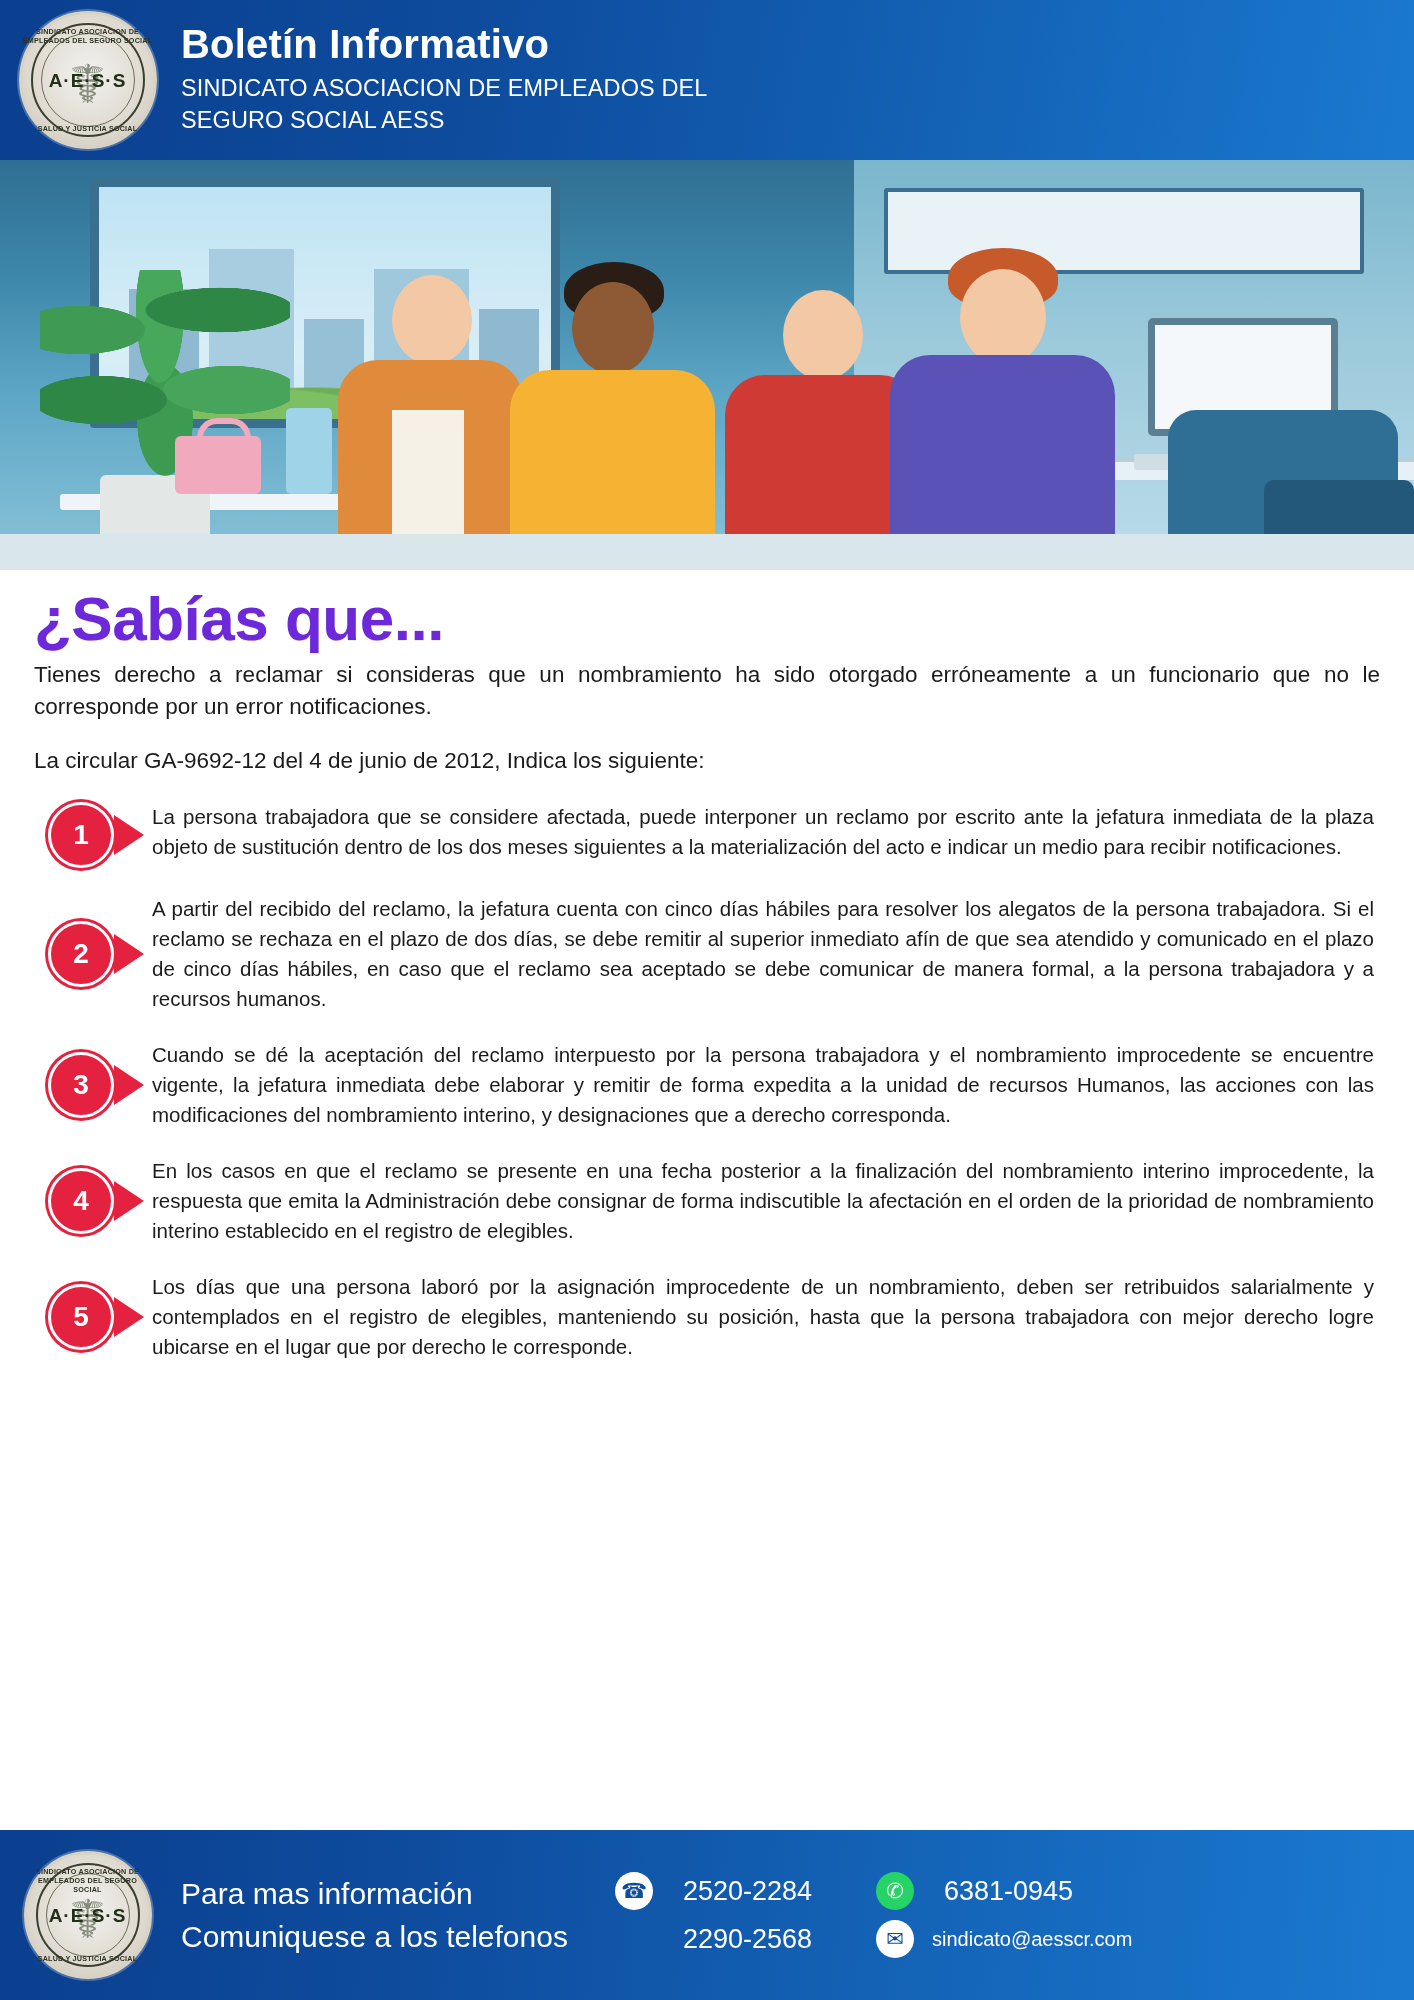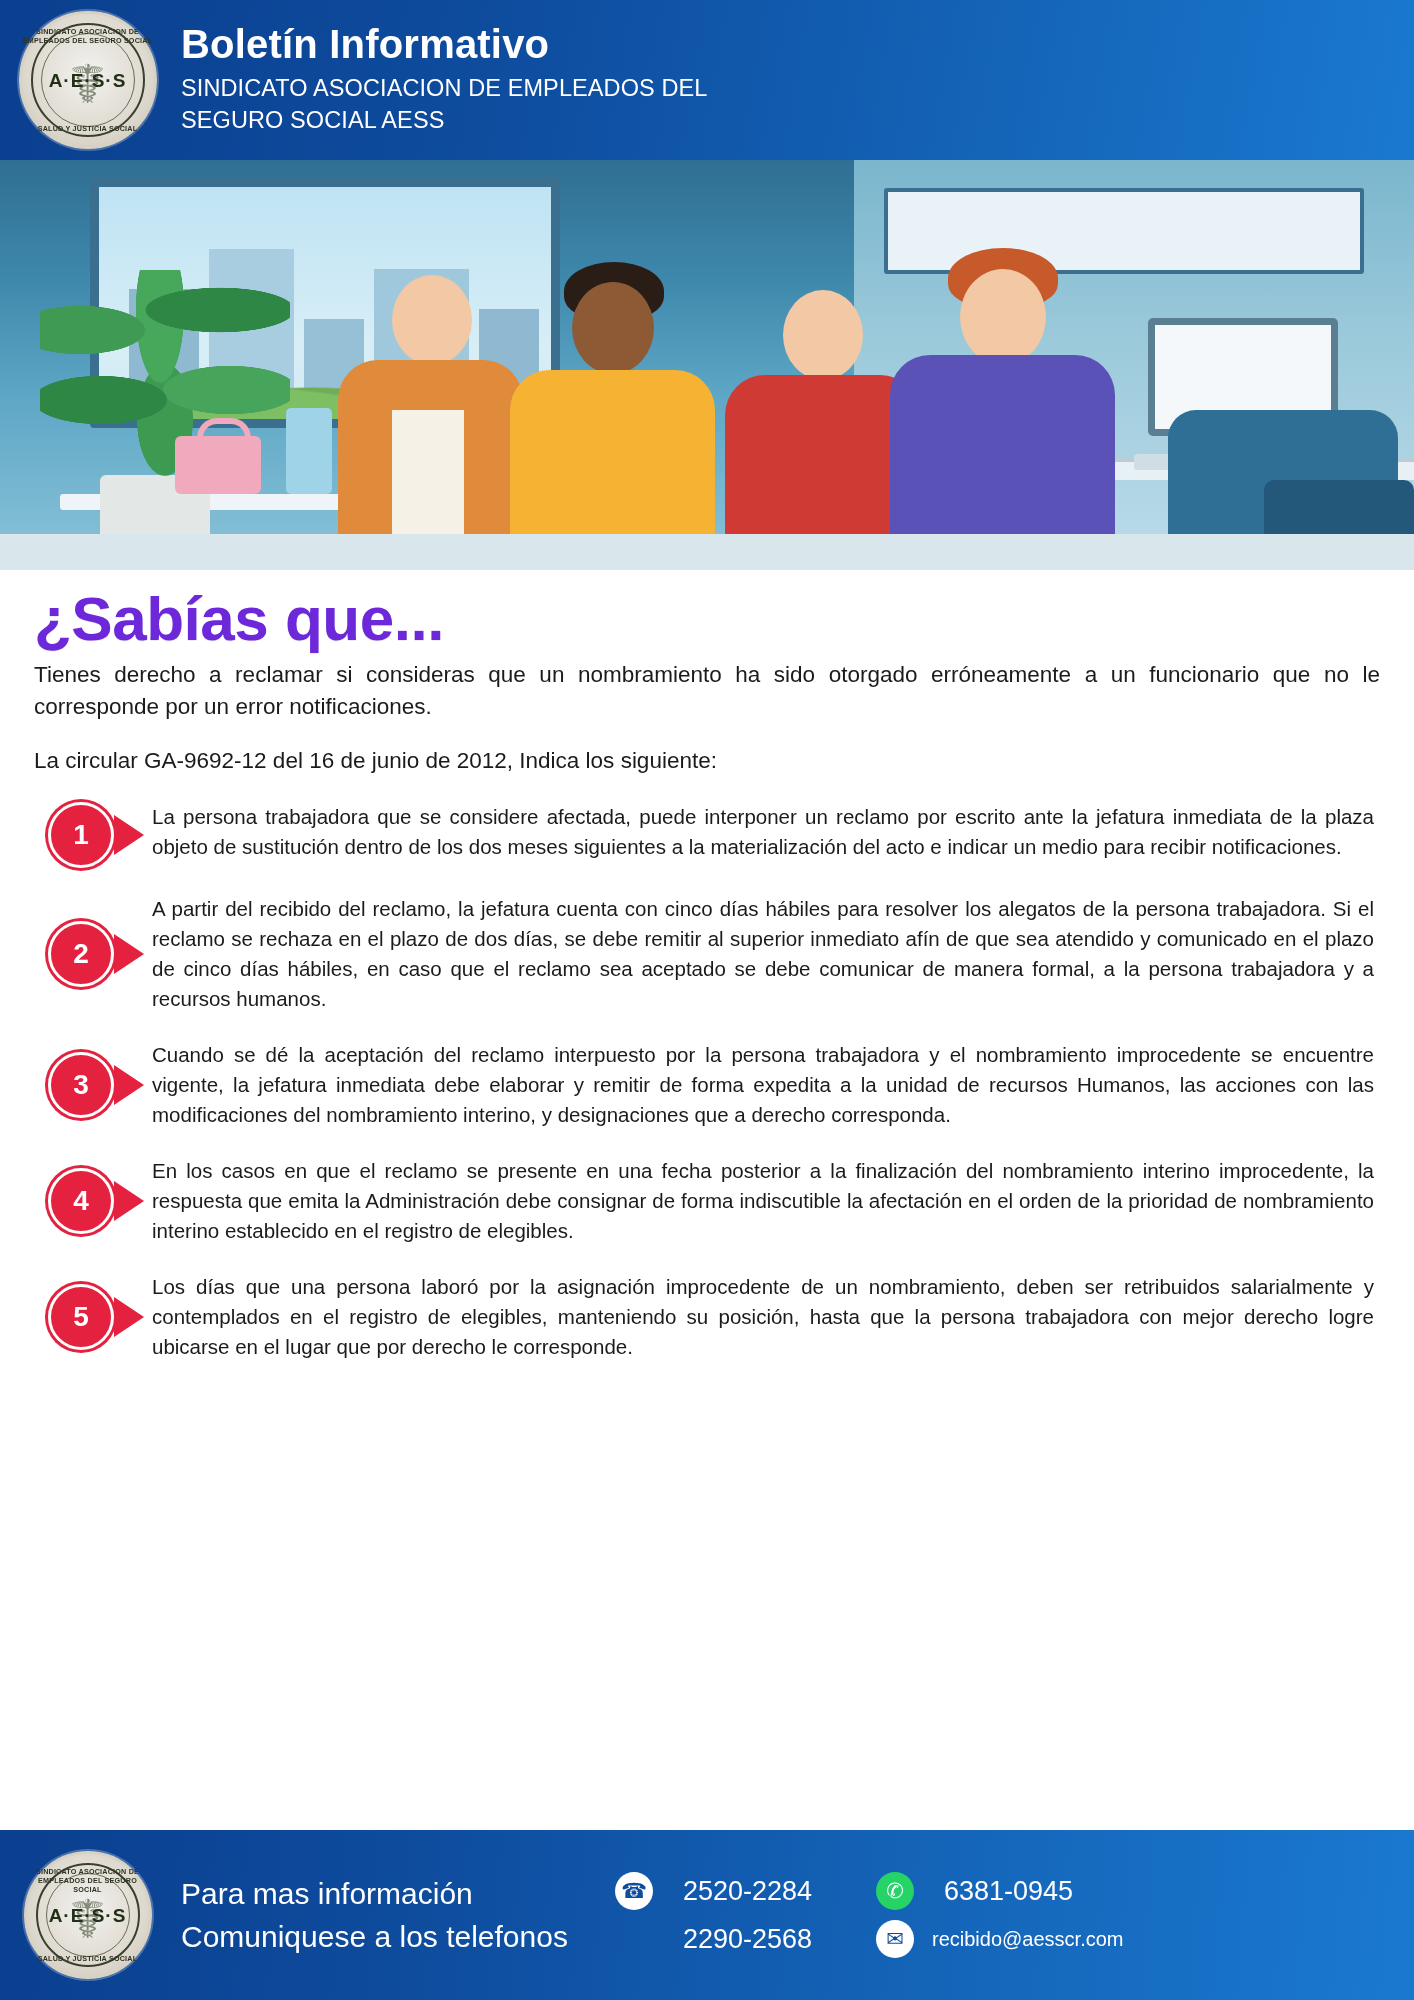--- a/index.html
+++ b/index.html
@@ -322,21 +322,21 @@
     <div class="p-head"></div>
     <div class="p-legs"></div>
     <div class="p-body"></div>
   </div>
   <div class="floor"></div>
 </div>
 
 <div class="content">
   <div class="sabias">¿Sabías que...</div>
   <p class="lead">Tienes derecho a reclamar si consideras que un nombramiento ha sido otorgado erróneamente a un funcionario que no le corresponde por un error notificaciones.</p>
-  <p class="circular">La circular GA-9692-12 del 16 de junio de 2012, Indica los siguiente:</p>
+  <p class="circular">La circular GA-9692-12 del 4 de junio de 2012, Indica los siguiente:</p>
 
   <div class="item">
     <div class="badge-wrap">
       <div class="badge">1</div>
       <span style="position:absolute;left:80px;top:50%;transform:translateY(-50%);width:0;height:0;border-top:20px solid transparent;border-bottom:20px solid transparent;border-left:30px solid #e4213f;"></span>
     </div>
     <div class="item-text">La persona trabajadora que se considere afectada, puede interponer un reclamo por escrito ante la jefatura inmediata de la plaza objeto de sustitución dentro de los dos meses siguientes a la materialización del acto e indicar un medio para recibir notificaciones.</div>
   </div>
 
   <div class="item v-center">
@@ -393,16 +393,16 @@
     <div class="f-row">
       <div class="f-ico phone">☎</div>
       <div class="f-num">2520-2284</div>
       <div class="f-ico wa">✆</div>
       <div class="f-num">6381-0945</div>
     </div>
     <div class="f-row">
       <div class="f-ico" style="background:transparent"></div>
       <div class="f-num">2290-2568</div>
       <div class="f-ico mail">✉</div>
-      <div class="f-mail">recibido@aesscr.com</div>
+      <div class="f-mail">sindicato@aesscr.com</div>
     </div>
   </div>
 </div>
 
 </body></html>

